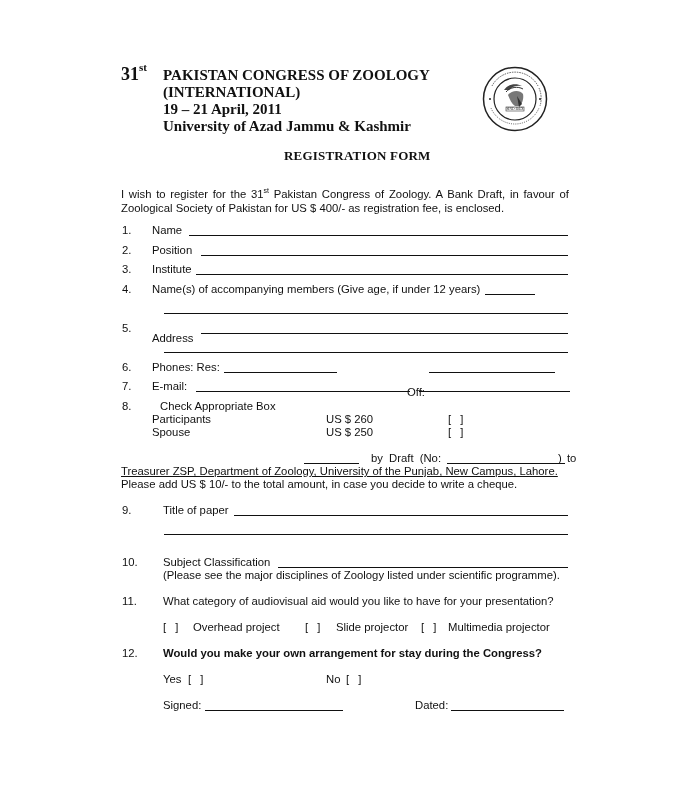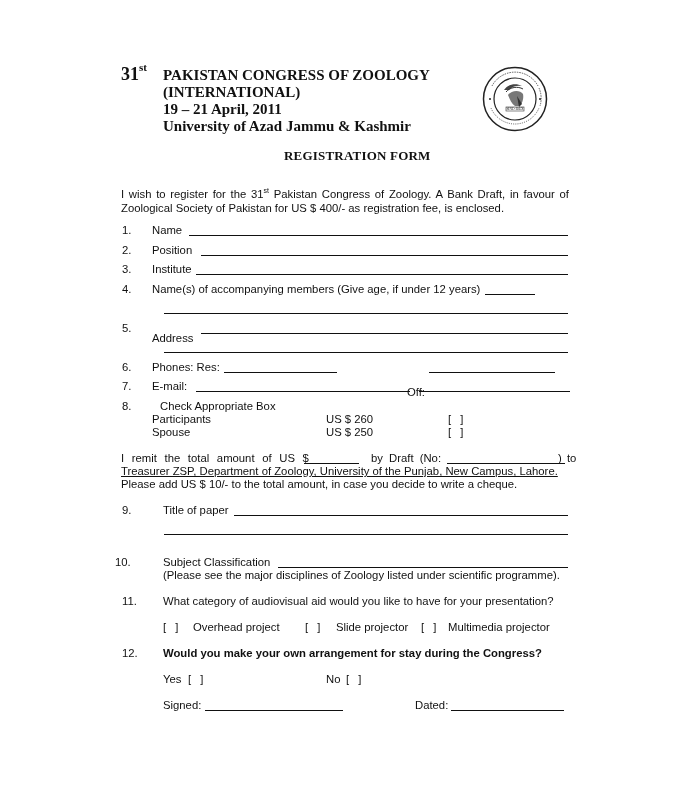--- a/index.html
+++ b/index.html
@@ -88,35 +88,34 @@
 
 <div class="abs sans" style="left:152px; top:413px;">Participants</div>
 <div class="abs sans" style="left:326px; top:413px;">US $ 260</div>
 <div class="abs sans box" style="left:448px; top:413px;">[  ]</div>
 
 <div class="abs sans" style="left:152px; top:426px;">Spouse</div>
 <div class="abs sans" style="left:326px; top:426px;">US $ 250</div>
 <div class="abs sans box" style="left:448px; top:426px;">[  ]</div>
 
 <div class="abs sans" style="left:121px; top:452px; width:450px; height:14px;">
-  <span class="abs" style="left:0; top:0; word-spacing:4.5px;">I remit the total amount of US $</span>
   <div class="hline" style="left:183px; top:11px; width:55px;"></div>
   <span class="abs" style="left:250px; top:0; word-spacing:3px;">by Draft (No:</span>
   <div class="hline" style="left:326px; top:11px; width:118px;"></div>
   <span class="abs" style="left:437px; top:0; word-spacing:2px;">) to</span>
 </div>
 <div class="abs sans" style="left:121px; top:465px;text-decoration:underline;">Treasurer ZSP, Department of Zoology, University of the Punjab, New Campus, Lahore.</div>
 <div class="abs sans" style="left:121px; top:478px;">Please add US $ 10/- to the total amount, in case you decide to write a cheque.</div>
 
 <div class="abs sans" style="left:122px; top:504px;">9.</div>
 <div class="abs sans" style="left:163px; top:504px;">Title of paper</div>
 <div class="hline" style="left:234px; top:515px; width:334px;"></div>
 <div class="hline" style="left:164px; top:534px; width:404px;"></div>
 
-<div class="abs sans" style="left:115px; top:556px;text-align:right;">10.</div>
+<div class="abs sans" style="left:122px; top:556px;text-align:right;">10.</div>
 <div class="abs sans" style="left:163px; top:556px;">Subject Classification</div>
 <div class="hline" style="left:278px; top:567px; width:290px;"></div>
 <div class="abs sans" style="left:163px; top:569px;">(Please see the major disciplines of Zoology listed under scientific programme).</div>
 
 <div class="abs sans" style="left:122px; top:595px;">11.</div>
 <div class="abs sans" style="left:163px; top:595px;">What category of audiovisual aid would you like to have for your presentation?</div>
 
 <div class="abs sans box" style="left:163px; top:621px;">[  ]</div>
 <div class="abs sans" style="left:193px; top:621px;">Overhead project</div>
 <div class="abs sans box" style="left:305px; top:621px;">[  ]</div>

